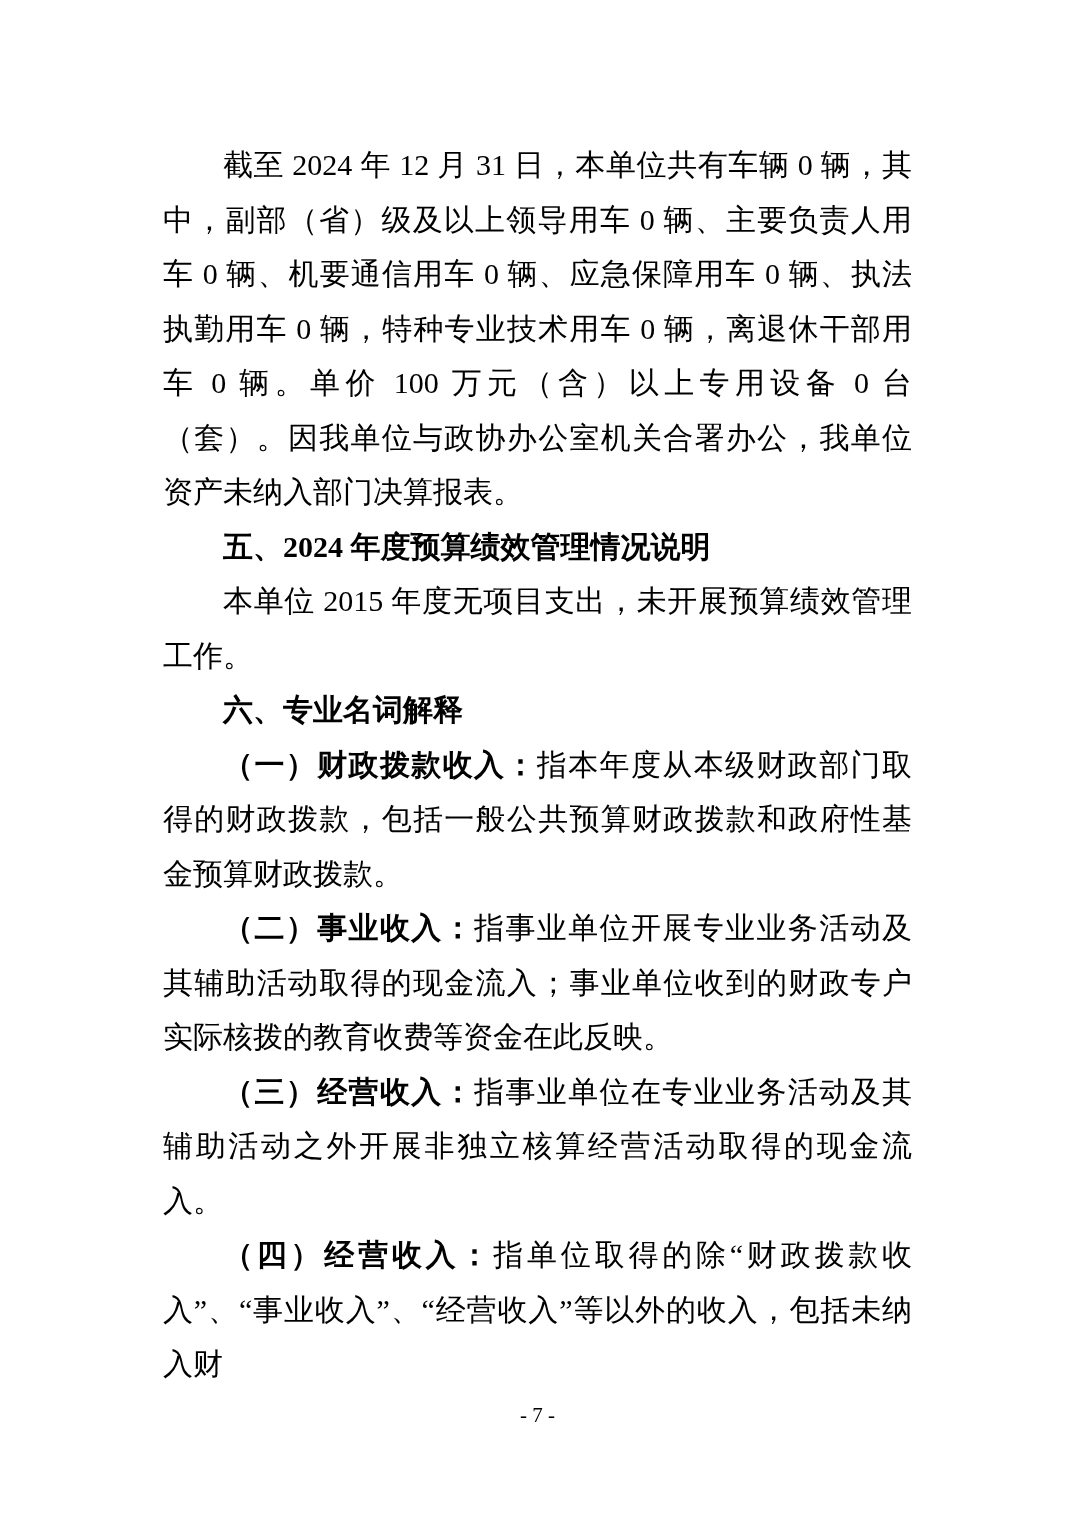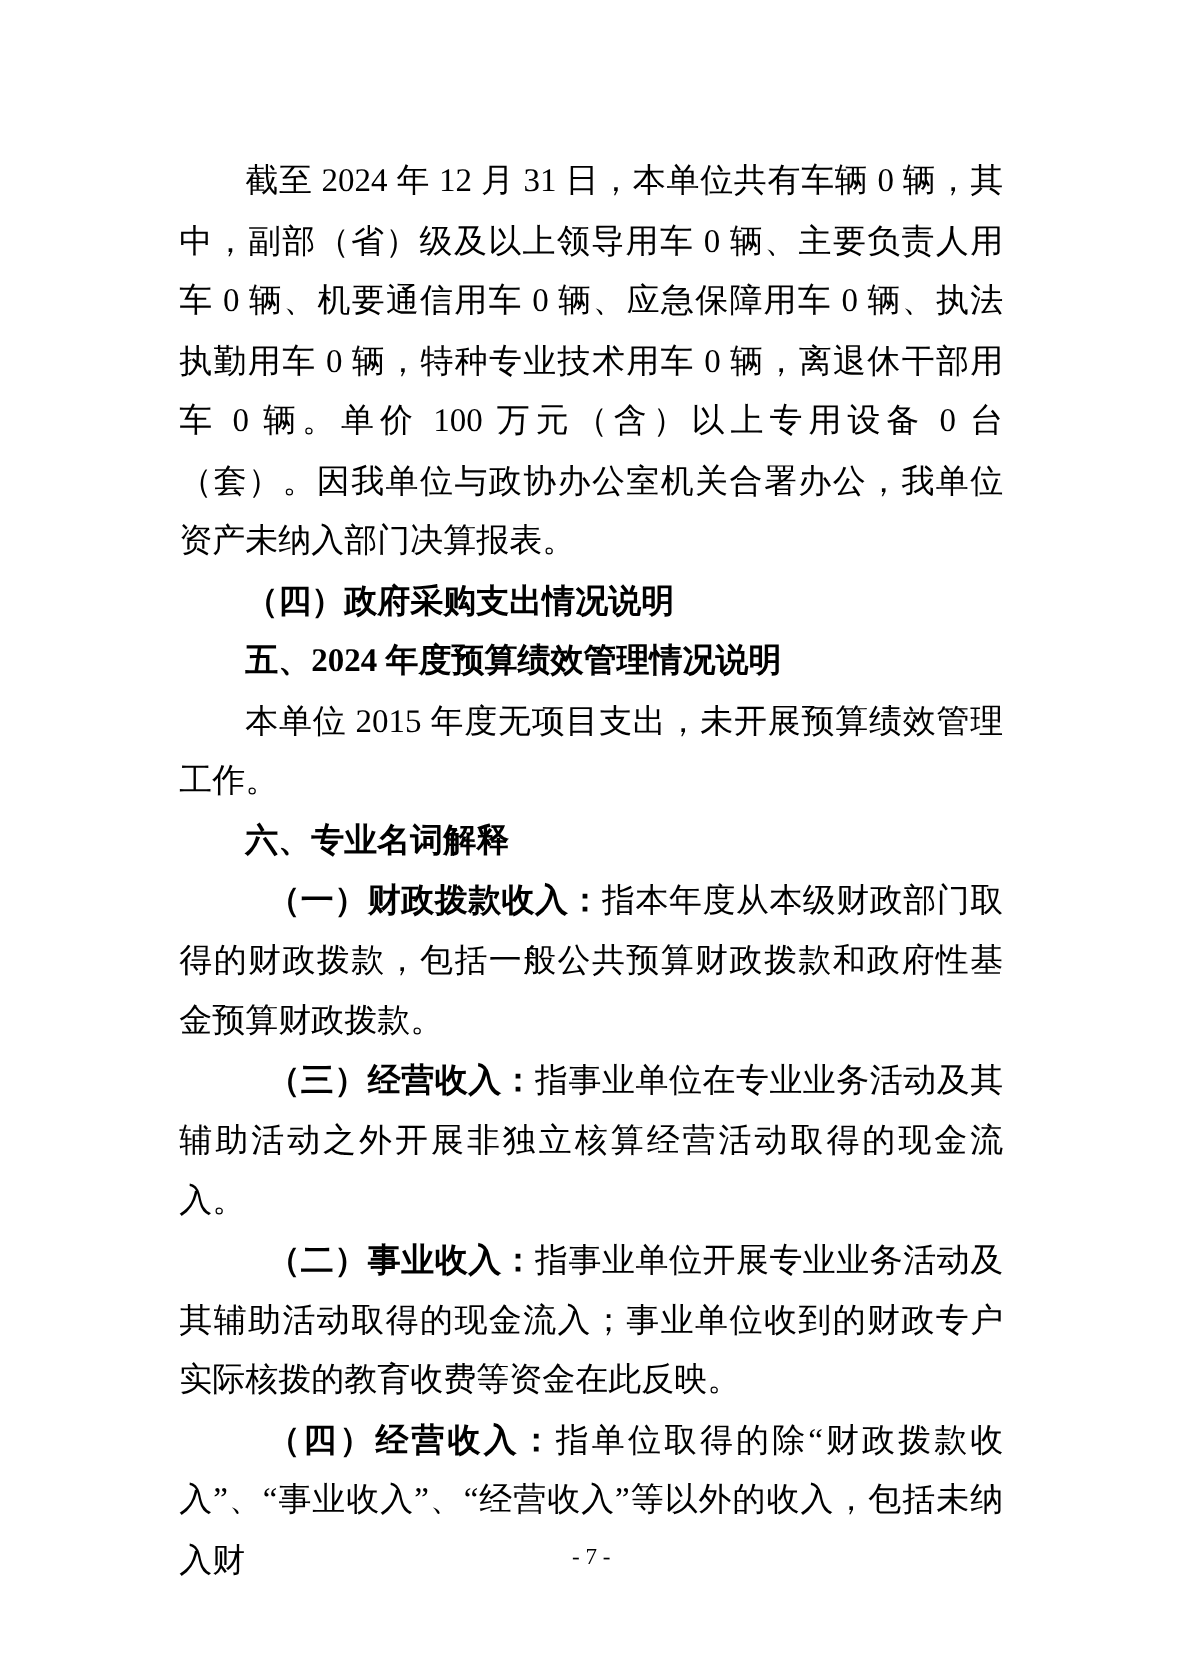--- a/index.html
+++ b/index.html
@@ -34,21 +34,20 @@
   .h-kai {
     font-weight: bold;
     font-family: "Liberation Serif", "DejaVu Serif", serif;
   }
   .h-hei {
     font-weight: bold;
     font-family: Liberation Serif, serif;
   }
   .term-label {
     font-weight: bold;
-    margin-left: 20px;
   }
   .footer {
     position: absolute;
     top: 1400px;
     left: 0;
     right: 0;
     text-align: center;
     font-size: 21px;
     line-height: 30px;
     color: #000000;
@@ -56,39 +55,38 @@
   }
 </style>
 </head>
 <body>
 
 <div class="page">
   <div class="content">
 
     <p class="body">截至 2024 年 12 月 31 日，本单位共有车辆 0 辆，其中，副部（省）级及以上领导用车 0 辆、主要负责人用车 0 辆、机要通信用车 0 辆、应急保障用车 0 辆、执法执勤用车 0 辆，特种专业技术用车 0 辆，离退休干部用车 0 辆。单价 100 万元（含）以上专用设备 0 台（套）。因我单位与政协办公室机关合署办公，我单位资产未纳入部门决算报表。</p>
 
-    <p class="h-kai">（四）政府采购支出情况说明</p>
 
 
     <p class="h-hei">五、2024 年度预算绩效管理情况说明</p>
 
     <p class="body">本单位 2015 年度无项目支出，未开展预算绩效管理工作。</p>
 
     <p class="h-hei">六、专业名词解释</p>
 
     <p class="term">
       <span class="term-label">（一）财政拨款收入：</span><span>指本年度从本级财政部门取得的财政拨款，包括一般公共预算财政拨款和政府性基金预算财政拨款。</span>
     </p>
 
     <p class="term">
-      <span class="term-label">（三）经营收入：</span><span>指事业单位在专业业务活动及其辅助活动之外开展非独立核算经营活动取得的现金流入。</span>
+      <span class="term-label">（二）事业收入：</span><span>指事业单位开展专业业务活动及其辅助活动取得的现金流入；事业单位收到的财政专户实际核拨的教育收费等资金在此反映。</span>
     </p>
 
     <p class="term">
-      <span class="term-label">（二）事业收入：</span><span>指事业单位开展专业业务活动及其辅助活动取得的现金流入；事业单位收到的财政专户实际核拨的教育收费等资金在此反映。</span>
+      <span class="term-label">（三）经营收入：</span><span>指事业单位在专业业务活动及其辅助活动之外开展非独立核算经营活动取得的现金流入。</span>
     </p>
 
     <p class="term">
       <span class="term-label">（四）经营收入：</span><span>指单位取得的除“财政拨款收入”、“事业收入”、“经营收入”等以外的收入，包括未纳入财</span>
     </p>
 
   </div>
 
   <div class="footer">
     <span>- 7 -</span>

